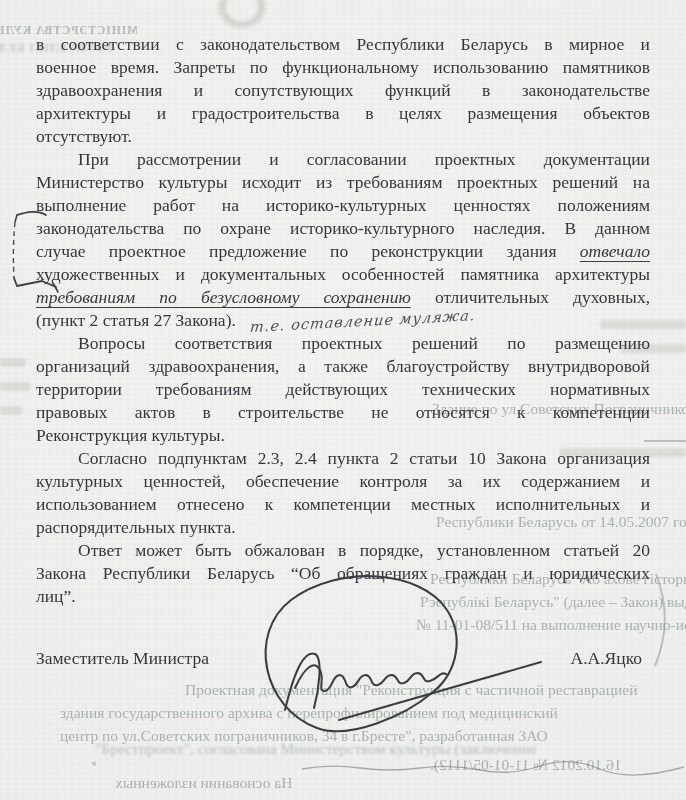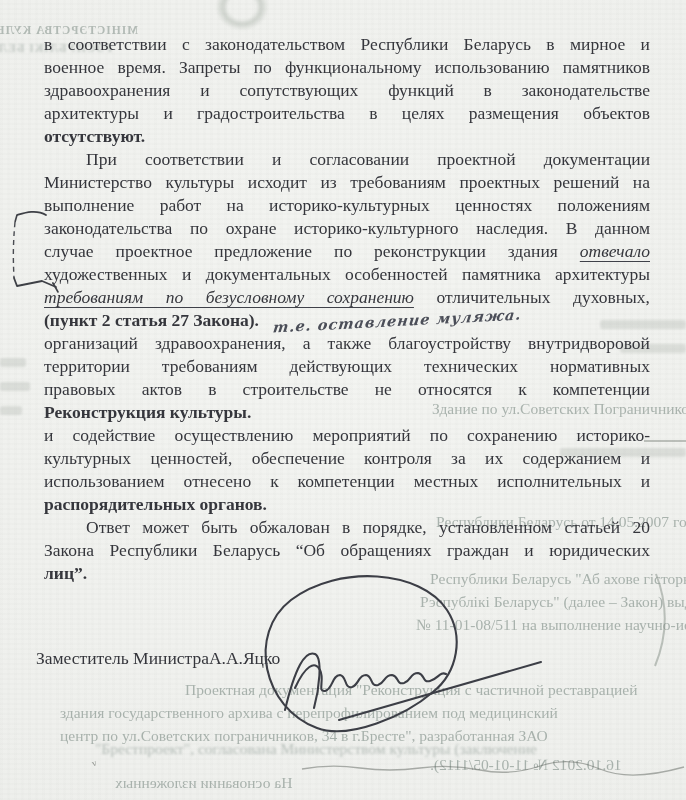--- a/index.html
+++ b/index.html
@@ -10,31 +10,31 @@
     font-family:"Liberation Serif", serif;
   }
   .scan::after{ 
     content:"";position:absolute;inset:0;pointer-events:none;
     background:repeating-linear-gradient(0deg, rgba(120,125,118,.025) 0 2px, transparent 2px 5px),
                repeating-linear-gradient(90deg, rgba(120,125,118,.02) 0 3px, transparent 3px 7px);
   }
   
   .content{position:absolute;left:36px;top:33px;width:614px;z-index:2;
            color:#35363c;font-size:17.5px;}
-  .ln{height:23px;line-height:23px;text-align:justify;text-align-last:justify;margin-left:8px;}
-  .ln.end{text-align-last:left;font-weight:bold;}
+  .ln{height:23px;line-height:23px;text-align:justify;text-align-last:justify;}
+  .ln.end{text-align-last:left;}
   .ln.ind{text-indent:42px;}
   .uline{text-decoration:underline;text-decoration-thickness:1.3px;
          text-underline-offset:4px;text-decoration-color:#3f4149;font-style:italic;}
   .handnote{display:inline-block;margin-left:14px;transform:rotate(-3deg) skewX(-10deg);
             font-family:"DejaVu Serif", serif;font-style:italic;font-size:14.5px;
             color:#4b4e58;letter-spacing:1px;line-height:1;}
   
   .signrow{position:absolute;left:36px;right:44px;top:648px;z-index:2;
-           display:flex;justify-content:flex-start;color:#35363c;font-size:17.5px;}
+           display:flex;justify-content:space-between;color:#35363c;font-size:17.5px;}
   .sigsvg{position:absolute;left:243px;top:568px;z-index:3;}
   .bracketsvg{position:absolute;left:6px;top:206px;z-index:3;}
   
   .bleed{position:absolute;inset:0;z-index:1;}
   .bt{position:absolute;white-space:nowrap;color:rgba(112,128,120,.55);
       font-size:15.5px;filter:blur(.7px);}
   .bt.mir{transform:scaleX(-1);transform-origin:50% 50%;}
   .bt.hdr{font-weight:bold;font-size:11.5px;letter-spacing:1px;color:rgba(118,134,126,.5);}
   .smudge{position:absolute;background:rgba(140,152,142,.22);filter:blur(1.2px);border-radius:3px;}
   .emblem{position:absolute;left:216px;top:-16px;width:52px;height:46px;border-radius:50%;
@@ -85,46 +85,47 @@
     </svg>
   </div>
 
   <div class="content">
     <div class="ln">в соответствии с законодательством Республики Беларусь в мирное и</div>
     <div class="ln">военное время. Запреты по функциональному использованию памятников</div>
     <div class="ln">здравоохранения и сопутствующих функций в законодательстве</div>
     <div class="ln">архитектуры и градостроительства в целях размещения объектов</div>
     <div class="ln end">отсутствуют.</div>
 
-    <div class="ln ind">При соответствии и согласовании проектной документации</div>
+    <div class="ln ind">При рассмотрении и согласовании проектных документации</div>
     <div class="ln">Министерство культуры исходит из требованиям проектных решений на</div>
     <div class="ln">выполнение работ на историко-культурных ценностях положениям</div>
     <div class="ln">законодательства по охране историко-культурного наследия. В данном</div>
     <div class="ln">
       <span>случае проектное предложение по реконструкции здания</span>
       <span class="uline">отвечало</span>
     </div>
     <div class="ln">художественных и документальных особенностей памятника архитектуры</div>
     <div class="ln">
       <span class="uline">требованиям по безусловному сохранению</span>
       <span>отличительных духовных,</span>
     </div>
     <div class="ln end">
       <span>(пункт 2 статья 27 Закона).</span><span class="handnote">т.е. оставление муляжа.</span>
     </div>
 
+    <div class="ln ind">Вопросы соответствия проектных решений по размещению</div>
     <div class="ln">организаций здравоохранения, а также благоустройству внутридворовой</div>
     <div class="ln">территории требованиям действующих технических нормативных</div>
     <div class="ln">правовых актов в строительстве не относятся к компетенции</div>
     <div class="ln end">Реконструкция культуры.</div>
 
-    <div class="ln">и содействие осуществлению мероприятий по сохранению историко-</div>
+    <div class="ln ind">Согласно подпунктам 2.3, 2.4 пункта 2 статьи 10 Закона организация</div>
     <div class="ln">культурных ценностей, обеспечение контроля за их содержанием и</div>
     <div class="ln">использованием отнесено к компетенции местных исполнительных и</div>
-    <div class="ln end">распорядительных органов.</div>
+    <div class="ln end">распорядительных пункта.</div>
 
     <div class="ln ind">Ответ может быть обжалован в порядке, установленном статьей 20</div>
     <div class="ln">Закона Республики Беларусь “Об обращениях граждан и юридических</div>
     <div class="ln end">лиц”.</div>
   </div>
 
   <svg class="bracketsvg" width="58" height="104" viewBox="0 0 58 104">
     <path d="M40 9 C30 3 18 7 11 9" fill="none" stroke="#3e4046" stroke-width="1.8" stroke-linecap="round"></path>
     <path d="M11 9 L9 16" fill="none" stroke="#3e4046" stroke-width="1.6"></path>
     <path d="M9 16 C7 38 7 52 8 72" fill="none" stroke="#4a4c52" stroke-width="1.4" stroke-dasharray="5 4"></path>

